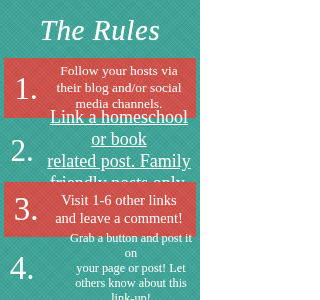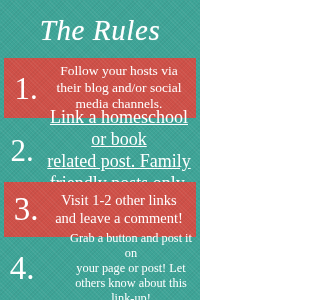--- a/index.html
+++ b/index.html
@@ -149,21 +149,21 @@
 
   <div class="rule rule-teal" id="rule-2">
     <div class="rule-number">2.</div>
     <div class="rule-text">Link a homeschool or book
 related post.   Family
 friendly posts only.</div>
   </div>
 
   <div class="rule rule-red" id="rule-3">
     <div class="rule-number">3.</div>
-    <div class="rule-text">Visit 1-2 other links
+    <div class="rule-text">Visit 1-6 other links
 and leave a comment!</div>
   </div>
 
   <div class="rule rule-teal" id="rule-4">
     <div class="rule-number">4.</div>
     <div class="rule-text">Grab a button and post it on
 your page or post!  Let
 others know about this
 link-up!</div>
   </div>

